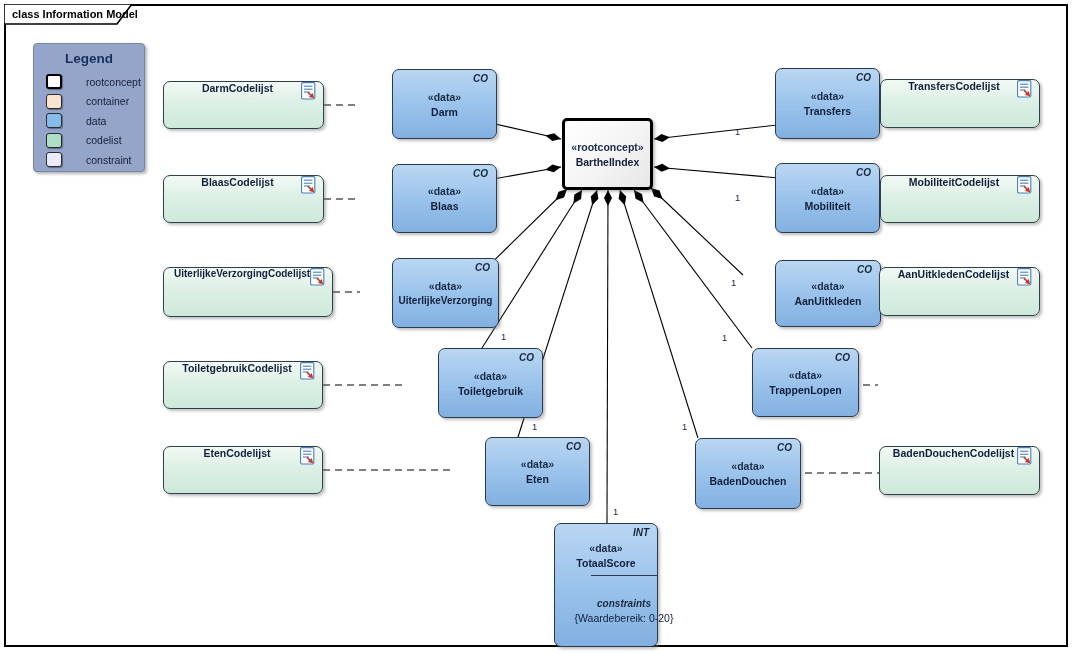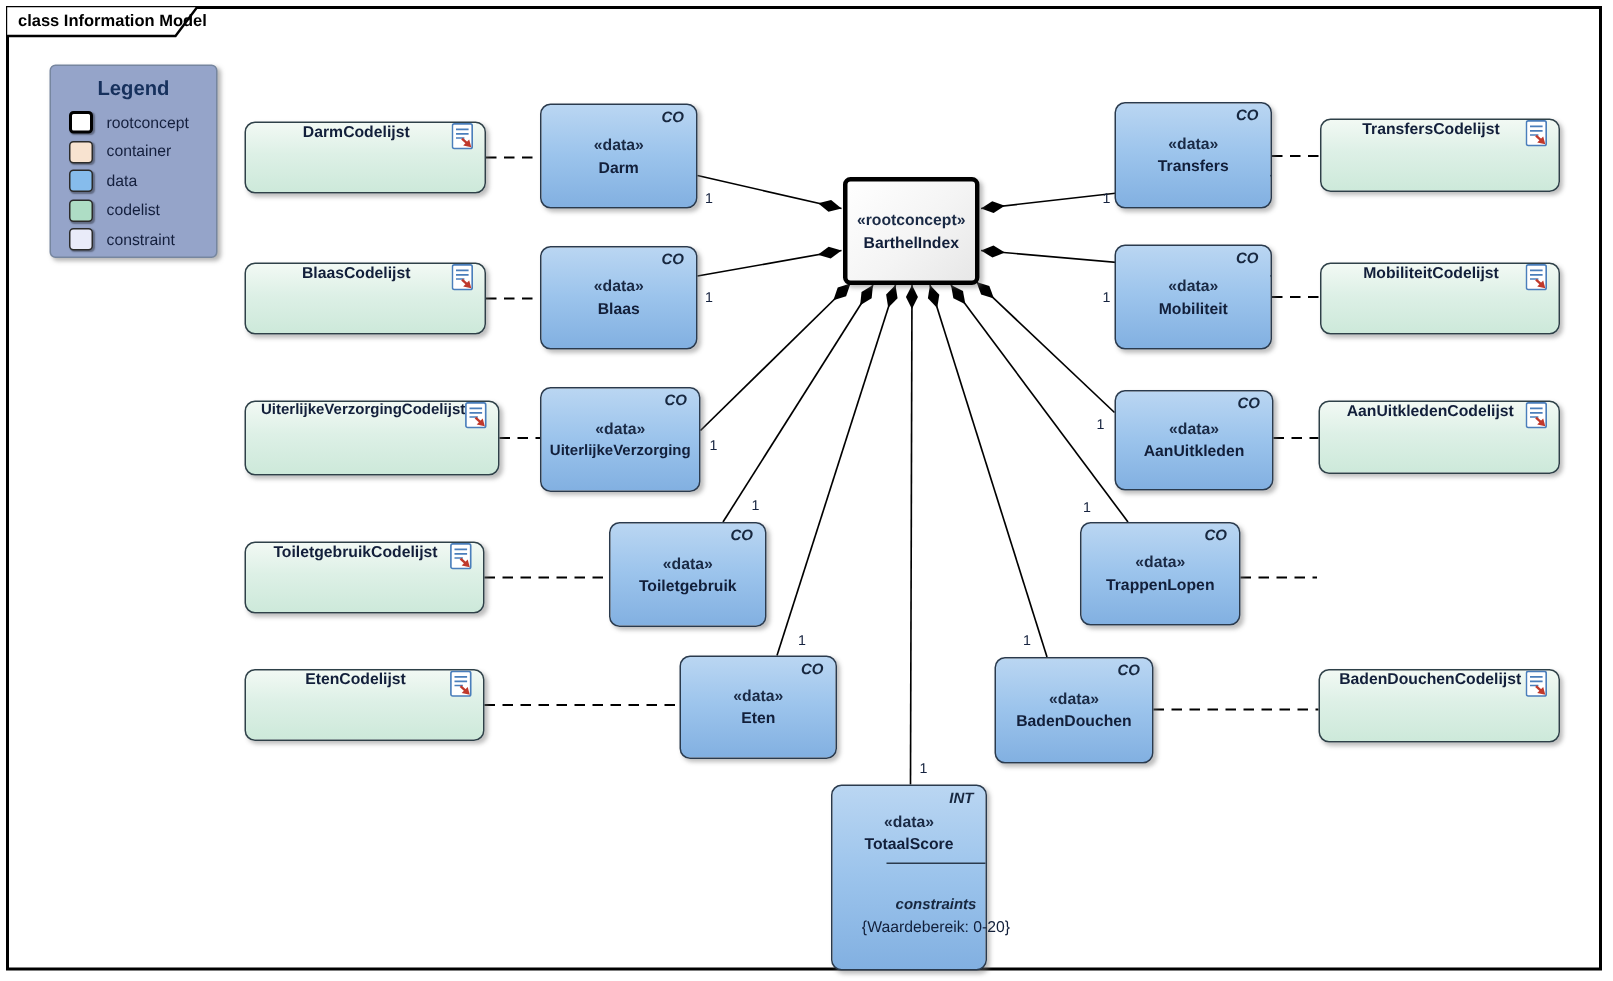--- a/index.html
+++ b/index.html
@@ -11,21 +11,21 @@
   .frame { position:absolute; left:4px; top:4px; width:1064px; height:643px; border:2px solid #000; }
   .tab-svg { position:absolute; left:4px; top:4px; }
   .tab-title {
     position:absolute; left:12px; top:8px; font-size:11px; font-weight:bold; color:#000;
     white-space:nowrap;
   }
 
   
   .box { position:absolute; border:1.4px solid #2a3a4d; border-radius:7px;
          box-shadow:2px 2px 3px rgba(110,110,110,.45); }
-  .databox { background:linear-gradient(180deg,#bad6f2 0%, #9cc4ec 48%, #82b0e1 100%); }
+  .databox { background:linear-gradient(180deg,#bad6f2 0%, #9cc4ec 48%, #82b0e1 100%);margin-left:32px; }
   .codelist { background:linear-gradient(180deg,#f2f9f4 0%, #ddf0e6 45%, #cde9da 100%);
               border-color:#2e4048; display:flex; align-items:flex-start; padding:0 7px 0 10px; }
   .rootbox { background:linear-gradient(135deg,#ffffff 0%, #f4f4f4 55%, #e7e7e7 100%);
              border:3.2px solid #000; border-radius:5px; }
   .constraintbox { background:linear-gradient(180deg,#bad6f2 0%, #9cc4ec 48%, #82b0e1 100%);
                    display:flex; flex-direction:column; }
 
   .center-stack { position:absolute; inset:0; display:flex; flex-direction:column;
                   justify-content:center; align-items:center; gap:3px; }
   .typetag { position:absolute; top:3px; right:8px; font-size:10px; font-style:italic;
@@ -44,21 +44,21 @@
                justify-content:center; align-items:center; gap:3px;margin-left:36px; }
   .cons-label { font-size:10px; font-style:italic; font-weight:bold; color:#17273f; }
   .cons-value { font-size:10.5px; color:#121f3a; white-space:nowrap; }
 
   
   .legend { position:absolute; left:33px; top:43px; width:112px; height:129px;
             background:#95a4c9; border:1px solid #76869f; border-radius:4px;
             box-shadow:2px 2px 3px rgba(110,110,110,.5); padding-top:7px; }
   .legend-title { text-align:center; font-size:13.5px; font-weight:bold; color:#16305c;
                   margin-bottom:6px; }
-  .legend-item { display:flex; align-items:center; gap:9px; height:19.5px; padding-left:12px; }
+  .legend-item { display:flex; align-items:center; gap:24px; height:19.5px; padding-left:12px; }
   .legend-label { font-size:10.5px; color:#141f3d; }
   .swatch { width:16px; height:15px; border-radius:3px; border:1px solid #2b2b2b;
             box-shadow:1px 1px 1px rgba(0,0,0,.35); }
   .sw-rootconcept { background:#ffffff; border:2.6px solid #000; }
   .sw-container   { background:#f8e3d0; }
   .sw-data        { background:#86bcec; }
   .sw-codelist    { background:#aeddc5; }
   .sw-constraint  { background:#e9ebf9; }
 
   .connector-layer { position:absolute; left:0; top:0; pointer-events:none; }

